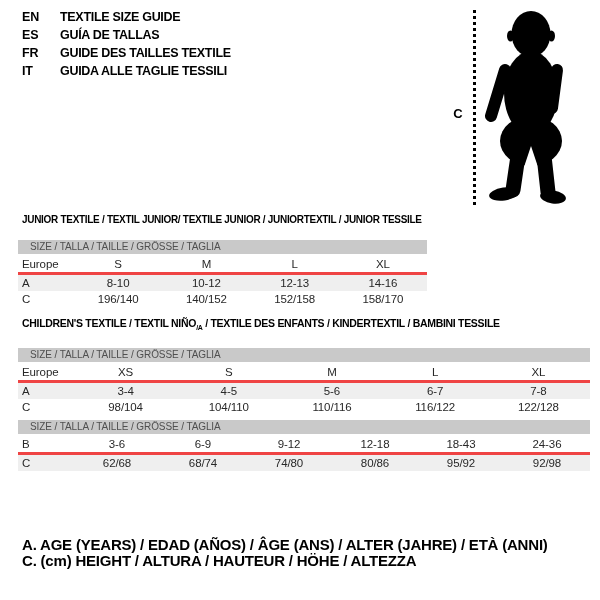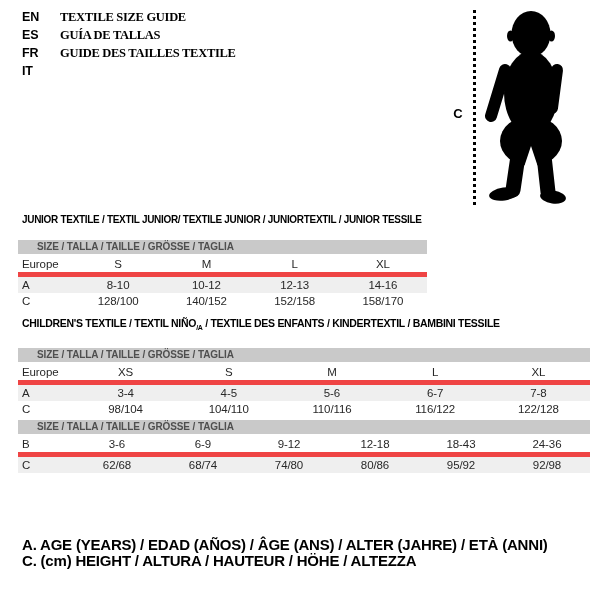--- a/index.html
+++ b/index.html
@@ -3,46 +3,46 @@
 <meta charset="utf-8">
 <style>
   html,body{margin:0;padding:0;background:#fff;}
   .canvas{position:relative;width:600px;height:600px;background:#ffffff;overflow:hidden;
           font-family:"Liberation Sans",sans-serif;color:#000;}
 
   
   .lang-list{position:absolute;left:22px;top:8px;}
   .lang-row{display:flex;height:18px;align-items:center;}
   .lang-code{width:38px;font-weight:bold;font-size:12.5px;letter-spacing:-0.2px;}
-  .lang-title{font-weight:bold;font-size:12.5px;letter-spacing:-0.3px;white-space:nowrap;font-family:Liberation Serif, serif;}
+  .lang-title{font-weight:bold;font-size:12.5px;letter-spacing:-0.3px;white-space:nowrap;}
 
   
   .dash-line{position:absolute;left:473px;top:10px;width:3px;height:197px;
              background:repeating-linear-gradient(to bottom,#000 0 3px,transparent 3px 6px);}
   .c-label{position:absolute;left:449px;top:106px;width:18px;text-align:center;
            font-weight:bold;font-size:13px;}
   .baby-svg{position:absolute;left:482px;top:8px;}
 
   
   .section{position:absolute;left:18px;}
   .s1{top:213px;width:409px;}
   .s2{top:317px;width:572px;}
   .s3{top:420px;width:572px;}
   .tbl-title{font-weight:bold;font-size:10.5px;line-height:13px;letter-spacing:-0.3px;
              white-space:nowrap;margin-left:4px;margin-bottom:14px;color:#000;}
   .s1 .tbl-title{transform:scaleX(0.95);transform-origin:left center;}
   .s3 .tbl-title{line-height:14px;margin-bottom:15px;}
   .tbl-title sub{font-size:7px;}
   .size-bar{height:14px;line-height:14px;background:#c9c9c9;color:#4f4f4f;
-            font-size:10px;letter-spacing:-0.1px;padding-left:19px;margin-bottom:2px;font-weight:bold;}
+            font-size:10px;letter-spacing:-0.1px;padding-left:12px;margin-bottom:2px;}
   table.sizes{width:100%;border-collapse:collapse;table-layout:fixed;
               font-size:11.5px;color:#282828;}
   table.sizes td{height:16px;padding:0;text-align:center;letter-spacing:-0.1px;}
   table.sizes td.lbl{text-align:left;padding-left:4px;}
-  tr.hdr td{border-bottom:5px solid #ef4444;margin-top:43px;}
+  tr.hdr td{border-bottom:3px solid #ef4444;margin-top:43px;}
   tr.shade{background:#efefef;}
   col.label-col{width:56px;}
 
   
   .notes{position:absolute;left:22px;top:537px;}
   .note-line{font-weight:bold;font-size:15px;line-height:16px;letter-spacing:-0.2px;
              white-space:nowrap;color:#000;}
 </style>
 </head>
 <body>
@@ -57,20 +57,21 @@
     <div class="lang-row">
       <span class="lang-code">ES</span>
       <span class="lang-title">GUÍA DE TALLAS</span>
     </div>
     <div class="lang-row">
       <span class="lang-code">FR</span>
       <span class="lang-title">GUIDE DES TAILLES TEXTILE</span>
     </div>
     <div class="lang-row">
       <span class="lang-code">IT</span>
+      <span class="lang-title">GUIDA ALLE TAGLIE TESSILI</span>
     </div>
   </div>
 
   <div class="dash-line"></div>
   <div class="c-label">C</div>
   <svg class="baby-svg" width="100" height="200" viewBox="0 0 100 200" xmlns="http://www.w3.org/2000/svg">
     <g fill="#000" stroke="none">
 
       <ellipse cx="28.5" cy="28" rx="3.5" ry="5.5"></ellipse>
       <ellipse cx="69.5" cy="28" rx="3.5" ry="5.5"></ellipse>
@@ -115,21 +116,21 @@
       </tr>
       <tr class="shade">
         <td class="lbl">A</td>
         <td>8-10</td>
         <td>10-12</td>
         <td>12-13</td>
         <td>14-16</td>
       </tr>
       <tr>
         <td class="lbl">C</td>
-        <td>128/100</td>
+        <td>196/140</td>
         <td>140/152</td>
         <td>152/158</td>
         <td>158/170</td>
       </tr>
     </tbody>
       </table>
   </div>
 
   <div class="section s2">
     <div class="tbl-title"><span>CHILDREN'S TEXTILE / TEXTIL NIÑO</span><sub>/A</sub><span> / TEXTILE DES ENFANTS / KINDERTEXTIL / BAMBINI TESSILE</span></div>

